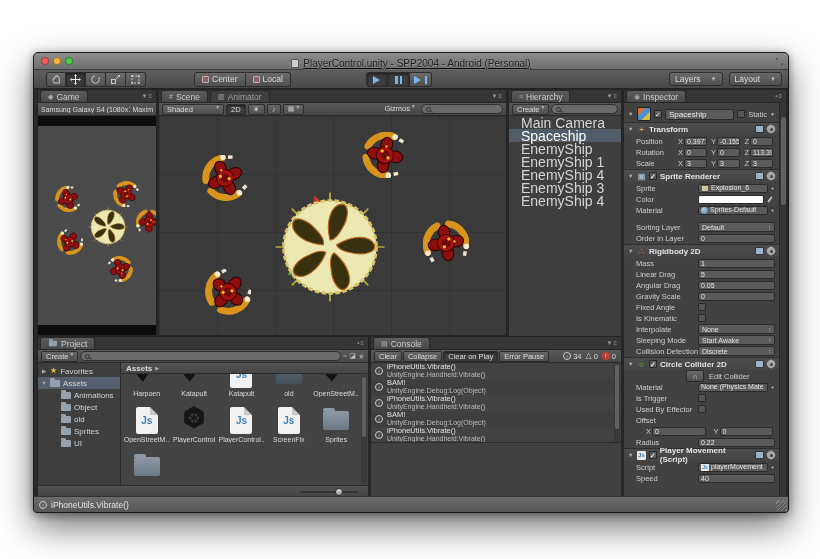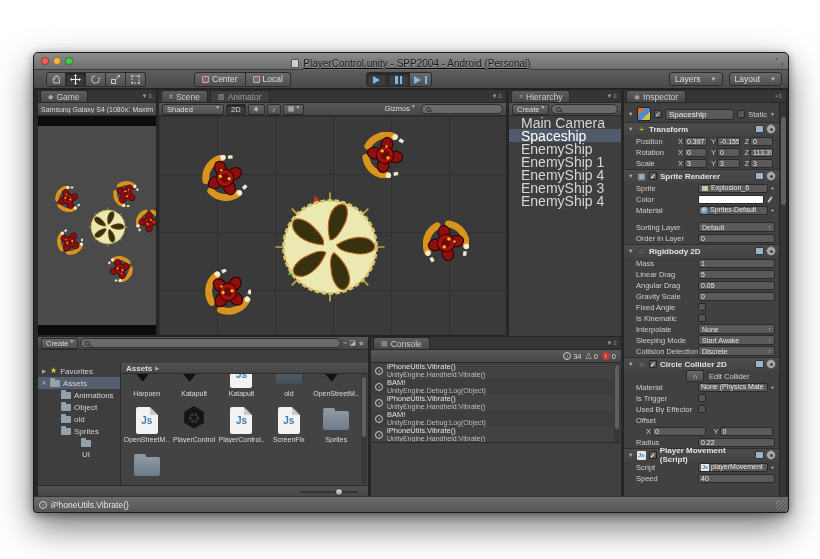--- a/index.html
+++ b/index.html
@@ -693,20 +693,27 @@
               </div>
             </div>
           </div>
       </div>
       <div class="vscroll">
           <div class="vthumb" style="top:14px;height:88px"></div>
         </div>
     </div>
 
     <div class="panel" id="projPanel">
+      <div class="strip">
+        <div class="tab">
+            <span class="foldr" style="transform:scale(.8)"></span>
+            <span>Project</span>
+          </div>
+        <span class="stripmenu">▪≡</span>
+      </div>
       <div class="minibar">
         <div class="mbtn">
             <span>Create</span>
             <span class="caret">▾</span>
           </div>
         <div class="searchpill">
             <span class="mag"></span>
           </div>
         <span style="color:#bbb;font-size:7px">⌁</span>
         <span style="color:#bbb;font-size:7px">◪</span>
@@ -737,21 +744,21 @@
             <div class="trow" style="padding-left: 14px;">
               <span class="arrow"></span>
               <span class="foldr"></span>
               <span>old</span>
             </div>
             <div class="trow" style="padding-left: 14px;">
               <span class="arrow"></span>
               <span class="foldr"></span>
               <span>Sprites</span>
             </div>
-            <div class="trow" style="padding-left: 14px; flex-direction: column;">
+            <div class="trow" style="padding-left: 14px;">
               <span class="arrow"></span>
               <span class="foldr"></span>
               <span>UI</span>
             </div>
           </div>
         <div class="pgrid">
           <div class="crumbbar">
               <span>Assets</span>
               <span class="caret" style="font-size:5px;color:#aaa">▶</span>
             </div>
@@ -857,20 +864,26 @@
 
     <div class="panel" id="consPanel">
       <div class="strip">
         <div class="tab">
             <span class="tabico">▤</span>
             <span>Console</span>
           </div>
         <span class="stripmenu">▼≡</span>
       </div>
       <div class="minibar">
+        <span id="consButtons" style="display:flex;gap:1px">
+            <div class="mbtn">Clear</div>
+            <div class="mbtn">Collapse</div>
+            <div class="mbtn press">Clear on Play</div>
+            <div class="mbtn">Error Pause</div>
+          </span>
         <div class="constb-right">
           <span class="cbadge">
               <span class="ibub">!</span>
               <span>34</span>
             </span>
           <span class="cbadge">
               <span class="wtri">△</span>
               <span>0</span>
             </span>
           <span class="cbadge">

